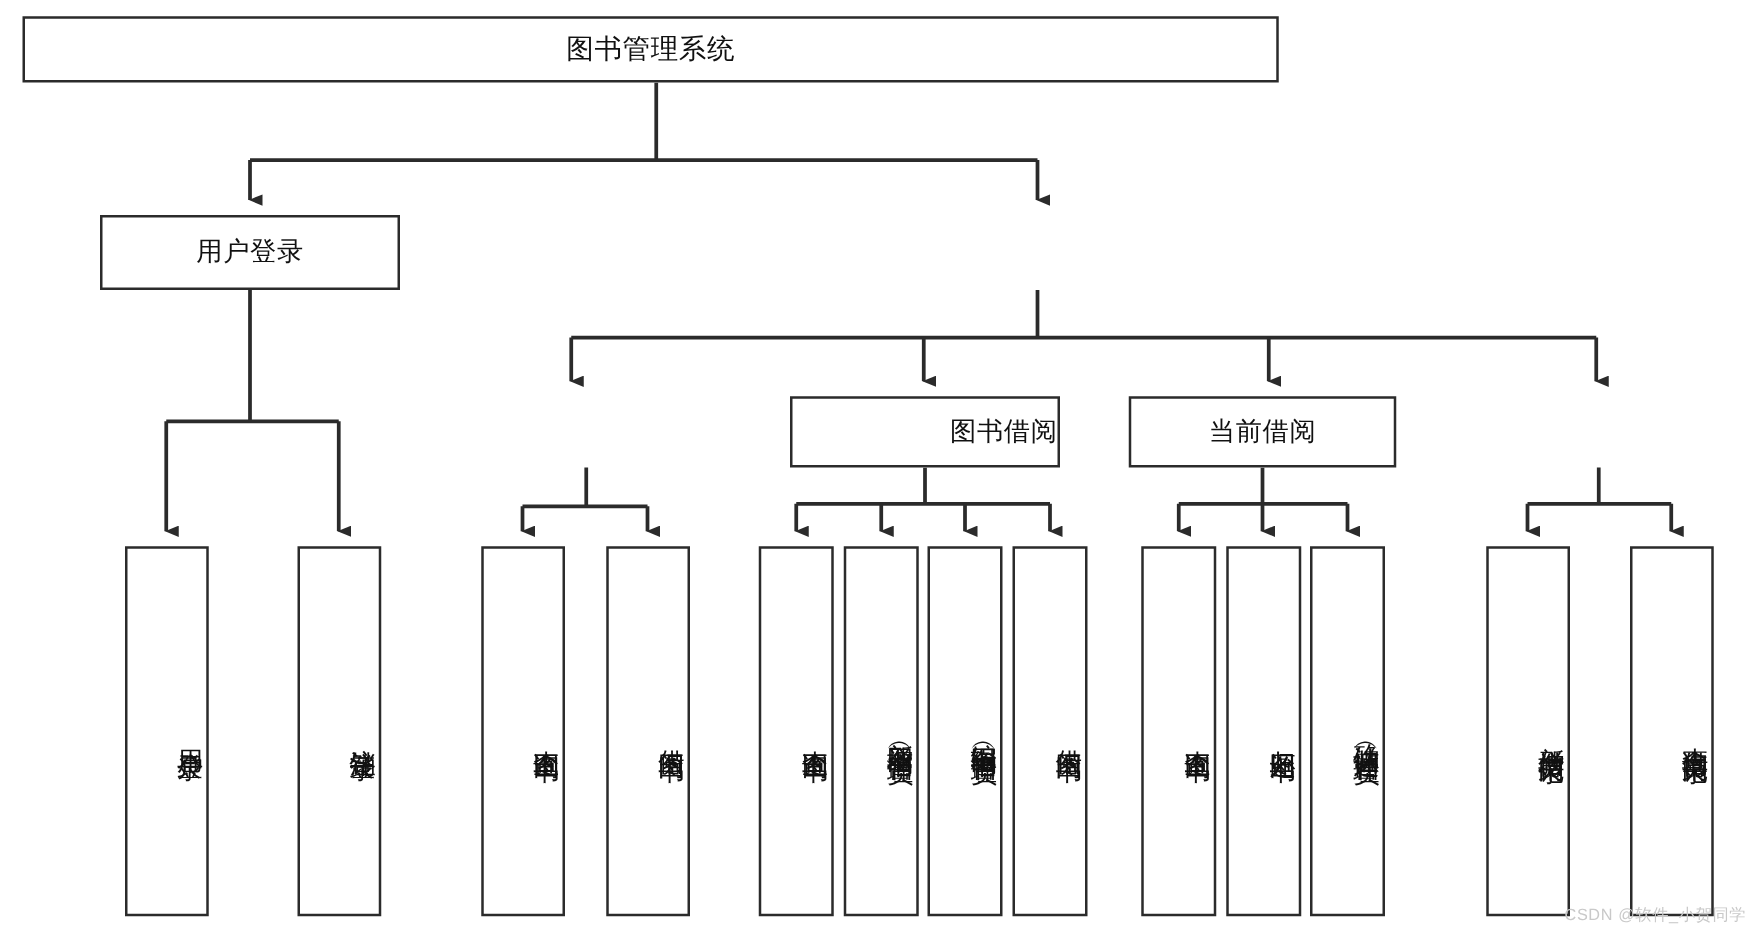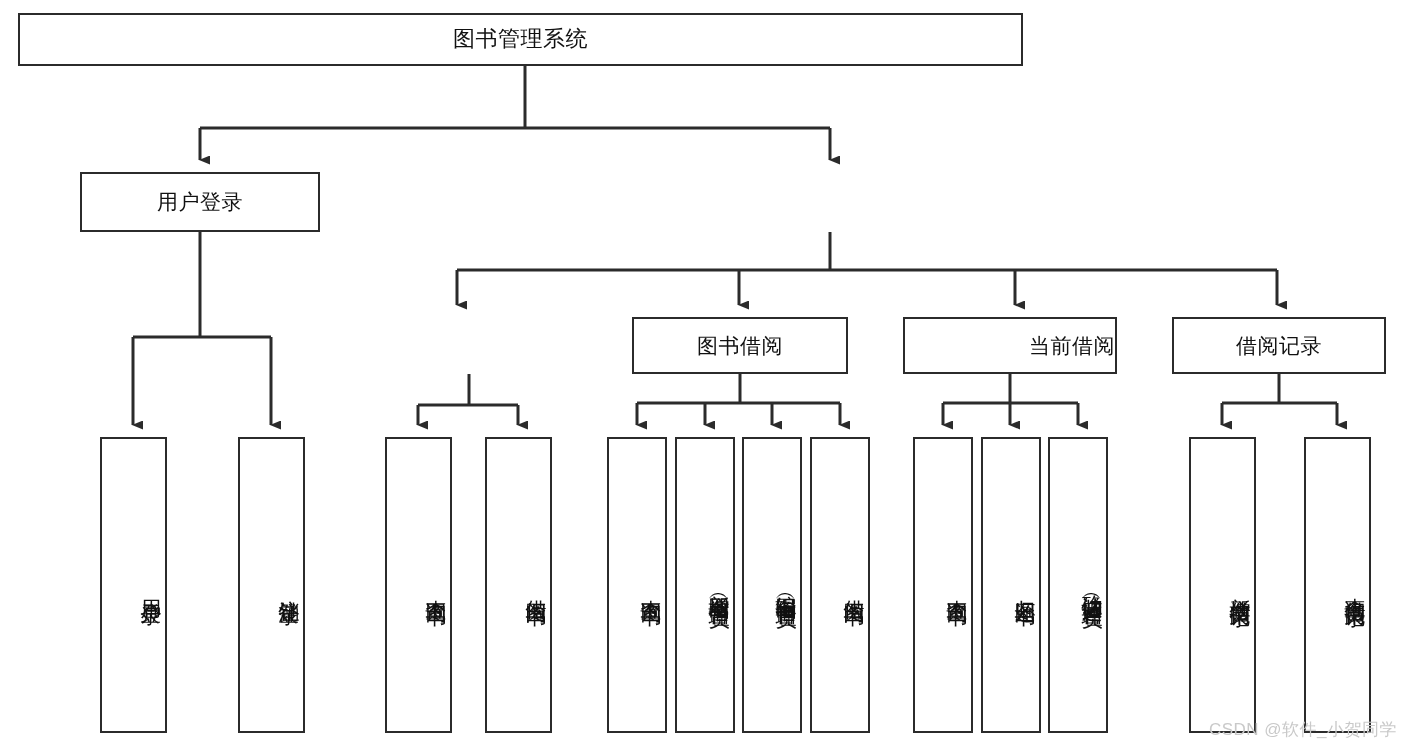--- a/index.html
+++ b/index.html
@@ -57,21 +57,21 @@
     white-space: nowrap;
     letter-spacing: 2px;
   }
   .node.root {
     font-size: 22px;
   }
   #watermark {
     position: absolute;
     right: 8px;
     bottom: 6px;
-    font-size: 17px;
+    font-size: 13px;
     color: #c9c9c9;
     letter-spacing: 0.5px;
     z-index: 5;
     white-space: nowrap;
   }
 </style>
 </head>
 <body>
 
 <div id="canvas">
@@ -139,28 +139,25 @@
   </svg>
 
   <div class="node horiz root" style="left:18px; top:13px; width:1005px; height:53px;">
     <span>图书管理系统</span>
   </div>
 
   <div class="node horiz" style="left:80px; top:172px; width:240px; height:60px;">
     <span>用户登录</span>
   </div>
 
-  <div class="node horiz" style="left:632px; top:317px; width:216px; height:57px;">
+  <div class="node horiz" style="left:632px; top:317px; width:216px; height:57px;justify-content:flex-end;">
     <span>图书借阅</span>
   </div>
-  <div class="node horiz" style="left:903px; top:317px; width:214px; height:57px;justify-content:flex-end;">
+  <div class="node horiz" style="left:903px; top:317px; width:214px; height:57px;">
     <span>当前借阅</span>
-  </div>
-  <div class="node horiz" style="left:1172px; top:317px; width:214px; height:57px;">
-    <span>借阅记录</span>
   </div>
 
   <div class="node vert" style="left:100px; top:437px; width:67px; height:296px;">
     <span class="vtext">用户登录</span>
   </div>
   <div class="node vert" style="left:238px; top:437px; width:67px; height:296px;">
     <span class="vtext">注销登录</span>
   </div>
 
   <div class="node vert" style="left:385px; top:437px; width:67px; height:296px;">

